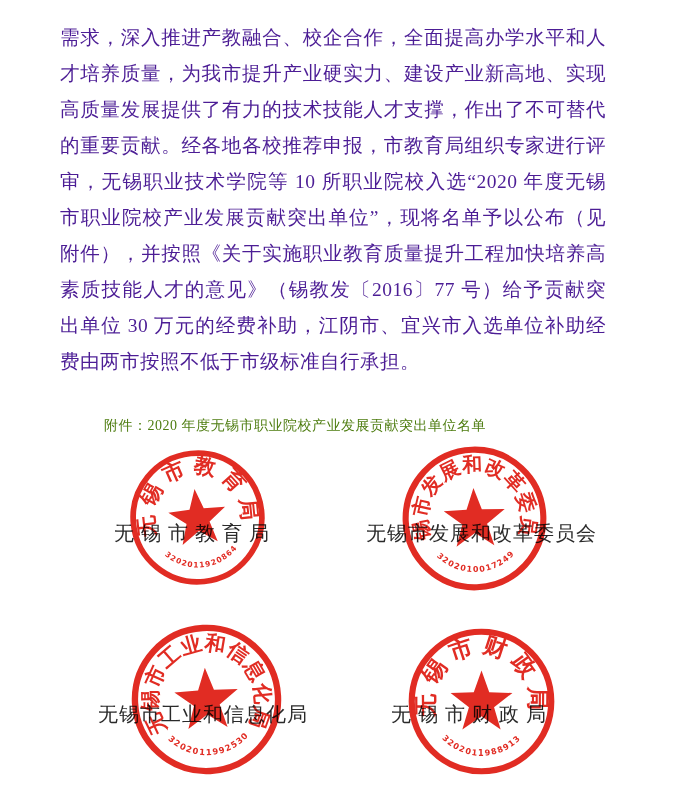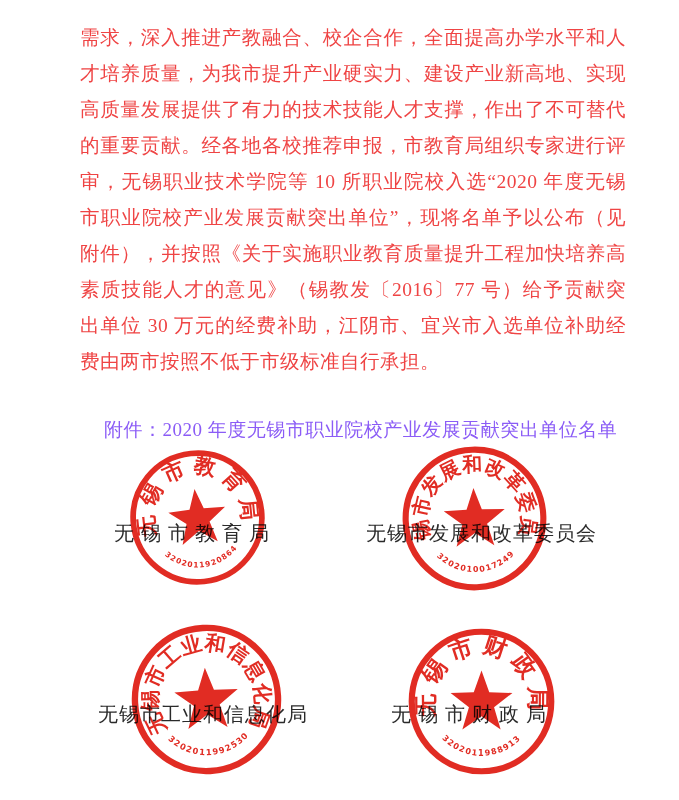--- a/index.html
+++ b/index.html
@@ -7,38 +7,38 @@
     position: relative;
     width: 679px;
     height: 800px;
     background: #ffffff;
     overflow: hidden;
     font-family: "Liberation Serif", "DejaVu Serif", serif;
     color: #212121;
   }
   .para {
     position: absolute;
-    left: 80px;
+    left: 60px;
     top: 20px;
     width: 546px;
     font-size: 19.5px;
     line-height: 36px;
     text-align: justify;
     text-justify: inter-character;
     letter-spacing: 0.5px;
-    color: #ef4444;
+    color: #4c1d95;
   }
   .attachment {
     position: absolute;
     left: 104px;
     top: 417px;
     width: 540px;
-    font-size: 19px;
+    font-size: 14px;
     letter-spacing: 0.5px;
-    color: #8b5cf6;
+    color: #4d7c0f;
     white-space: nowrap;
   }
   .sig {
     position: absolute;
     font-size: 20px;
     color: #2a2a2a;
     white-space: nowrap;
     z-index: 1;
     letter-spacing: 1px;
   }

